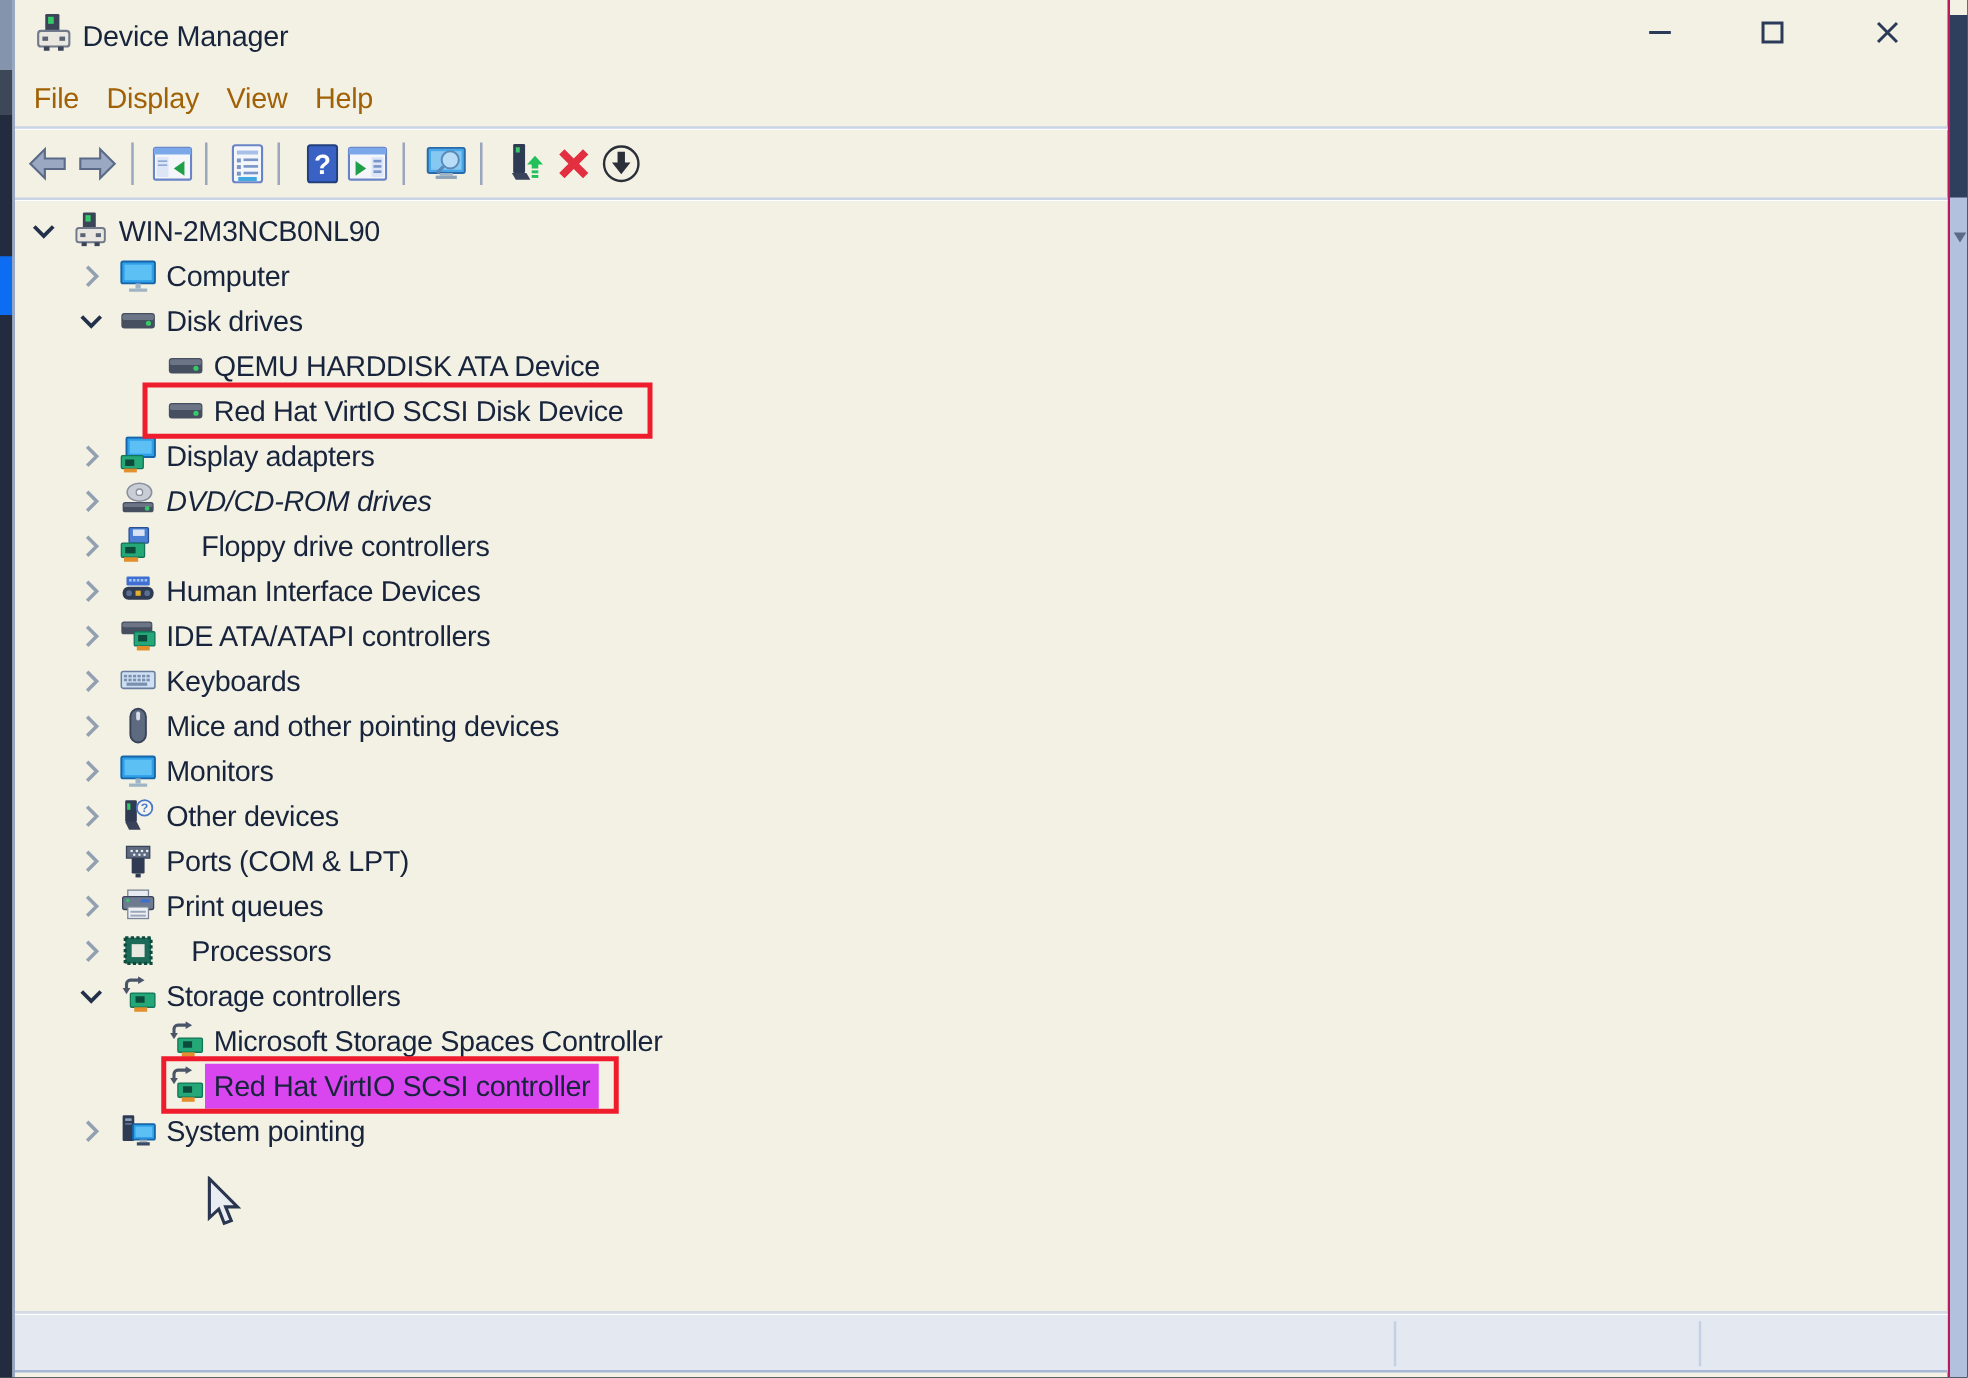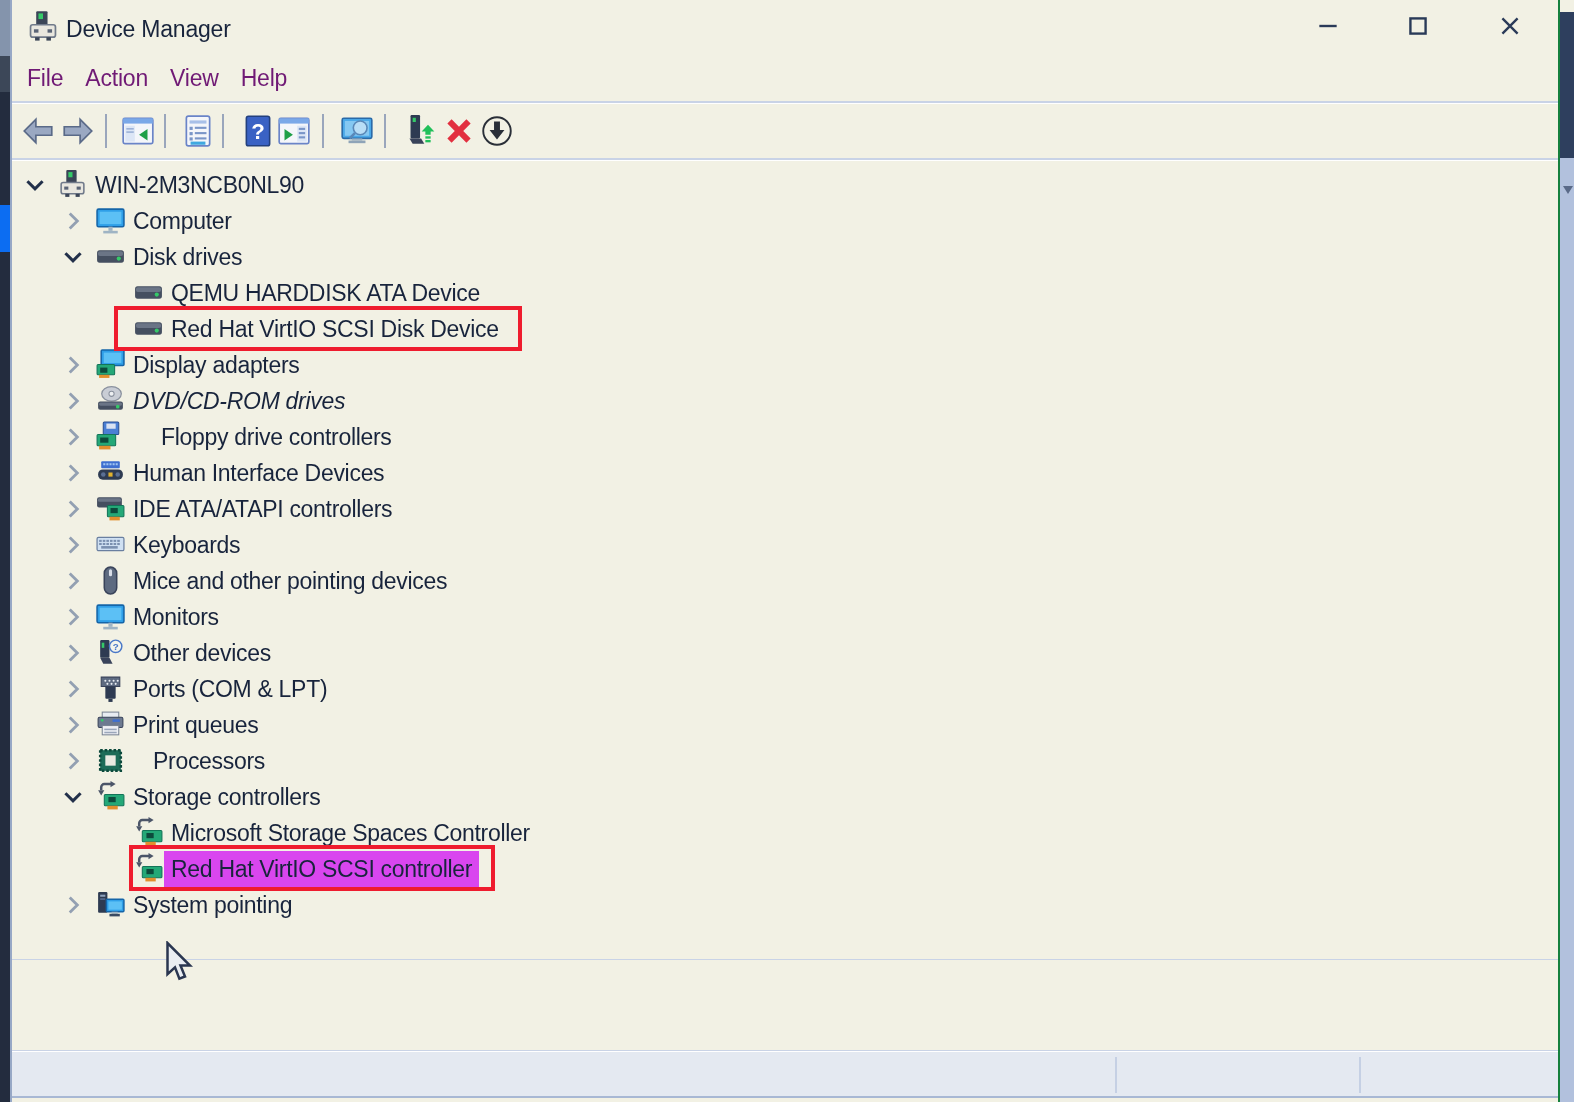--- a/index.html
+++ b/index.html
@@ -7,39 +7,39 @@
   .screen{position:relative;width:1574px;height:1102px;overflow:hidden;background:#232c3e;cursor:default;}
 
   
   .left-strip{position:absolute;left:0;top:0;width:10px;height:1102px;background:#232c3e;}
   .ls-seg{position:absolute;left:0;width:10px;}
   .right-strip{position:absolute;left:1560px;top:0;width:14px;height:1102px;background:#b2c1dd;}
   .rs-seg{position:absolute;left:0;width:14px;}
   .rs-mark{position:absolute;left:3px;top:186px;width:0;height:0;border-left:5px solid transparent;border-right:5px solid transparent;border-top:8px solid #5a6a88;}
 
   
-  .window{position:absolute;left:10px;top:0;width:1550px;height:1102px;background:#f2f1e4;border-left:2px solid #97a8c6;border-right:2px solid #15803d;}
+  .window{position:absolute;left:10px;top:0;width:1550px;height:1102px;background:#f2f1e4;border-left:2px solid #97a8c6;border-right:2px solid #be185d;}
 
   .titlebar{position:absolute;left:0;top:0;width:100%;height:56px;}
   .title-icon{position:absolute;left:14px;top:10px;width:34px;height:34px;}
   .title-text{position:absolute;left:54px;top:0;height:56px;line-height:58px;font-size:23px;color:#18243c;letter-spacing:-0.2px;}
   .win-btn{position:absolute;top:6px;width:46px;height:42px;background:transparent;border:none;display:flex;align-items:center;justify-content:center;padding:0;}
   .win-btn svg{width:26px;height:26px;}
 
   .menubar{position:absolute;left:0;top:56px;width:100%;height:45px;display:flex;align-items:center;padding-left:15px;}
-  .menu-item{font-size:23px;color:#701a75;margin-right:22px;letter-spacing:-0.2px;}
+  .menu-item{font-size:23px;color:#a16207;margin-right:22px;letter-spacing:-0.2px;}
   .menu-sep{position:absolute;left:0;top:101px;width:100%;height:3px;background:#c9d3e6;border-bottom:1px solid #ffffff;}
 
   .toolbar{position:absolute;left:0;top:104px;width:100%;height:54px;}
   .tb-btn{position:absolute;top:8px;width:38px;height:38px;border:none;background:transparent;padding:1px;}
   .tb-btn svg{width:100%;height:100%;}
   .tb-sep{position:absolute;top:10px;width:2px;height:34px;background:#9aa6bc;}
   .toolbar-sep{position:absolute;left:0;top:158px;width:100%;height:3px;background:#c9d3e6;border-bottom:1px solid #ffffff;}
 
-  .tree{position:absolute;left:0;top:161px;width:100%;height:799px;background:#f2f1e4;border-bottom:1px solid #c9d3e6;}
+  .tree{position:absolute;left:0;top:161px;width:100%;height:889px;background:#f2f1e4;border-bottom:1px solid #c9d3e6;}
   .tree-row{position:absolute;left:0;width:100%;height:36px;}
   .chev{position:absolute;top:5px;width:26px;height:26px;}
   .chev svg{width:100%;height:100%;}
   .node-icon{position:absolute;top:2px;width:31px;height:31px;}
   .node-icon svg{width:100%;height:100%;}
   .node-label{position:absolute;top:0;height:36px;line-height:36px;font-size:23px;color:#18243c;letter-spacing:-0.3px;padding:0 7px;white-space:nowrap;}
   .tree-row.selected .node-label{background:#d946ef;}
 
   .annotation-box{position:absolute;border:4px solid #ef1c2e;background:transparent;pointer-events:none;}
 
@@ -92,21 +92,21 @@
           <button class="win-btn" style="left: 1475px;">
             <span><svg viewBox="0 0 24 24">
                 <path d="M5 5 L19 19 M19 5 L5 19" stroke="#2a3a58" stroke-width="2.2"></path>
               </svg></span>
           </button>
         </div>
     </div>
 
     <div class="menubar" id="menubar">
         <span class="menu-item">File</span>
-        <span class="menu-item">Action</span>
+        <span class="menu-item">Display</span>
         <span class="menu-item">View</span>
         <span class="menu-item">Help</span>
       </div>
     <div class="menu-sep"></div>
 
     <div class="toolbar" id="toolbar">
         <button class="tb-btn" style="left: 7px;"><span><svg viewBox="0 0 34 34">
               <path d="M15 6 L4 17 L15 28 L15 21 L30 21 L30 13 L15 13 Z" fill="#9aa8c2" stroke="#5a6a88" stroke-width="1.6"></path>
             </svg></span></button>
         <button class="tb-btn" style="left: 47px;"><span><svg viewBox="0 0 34 34">

